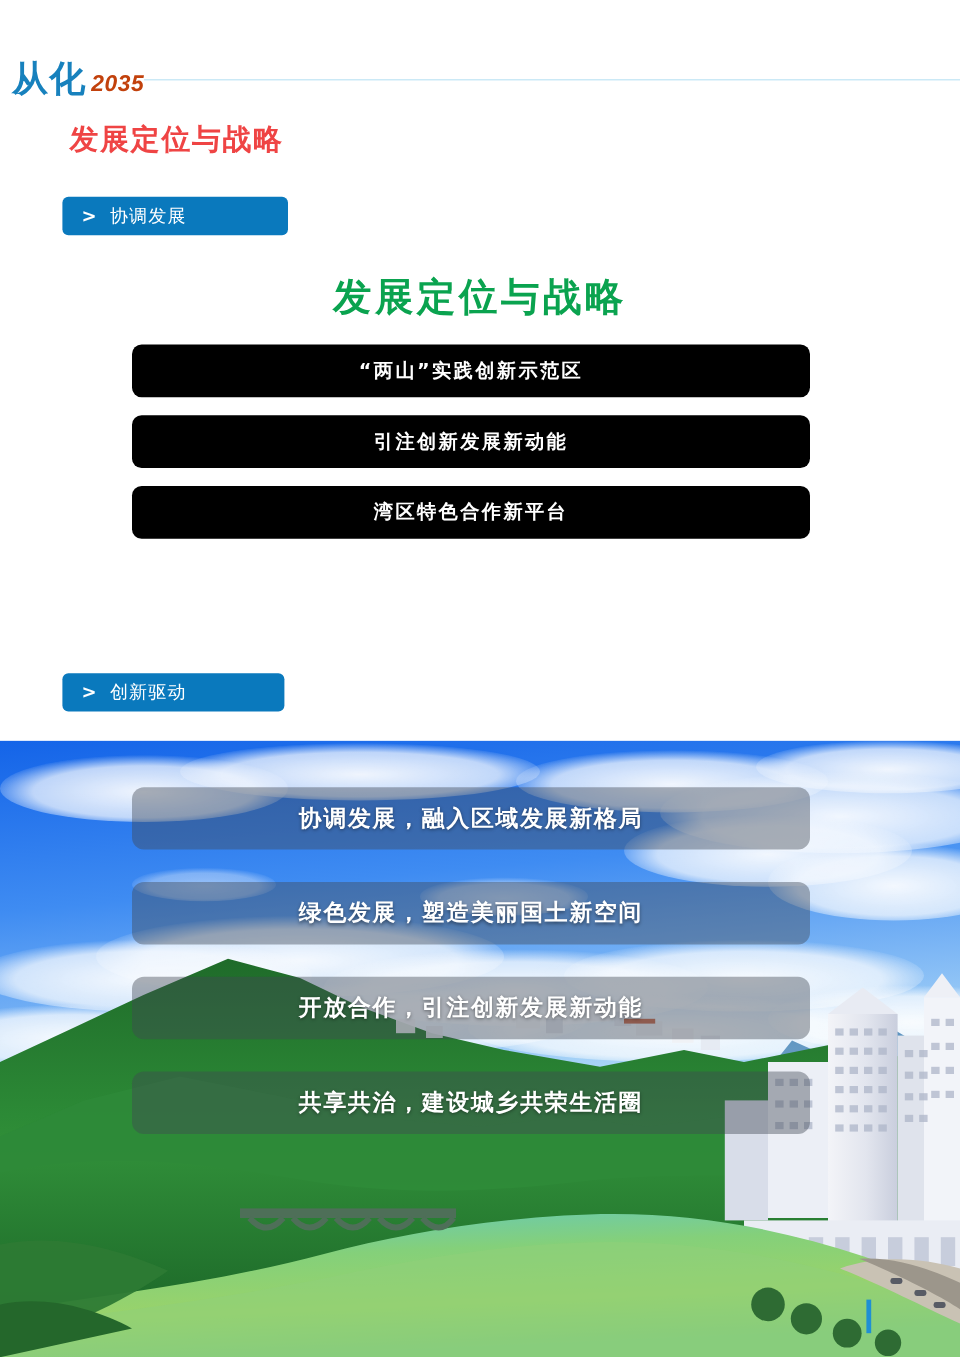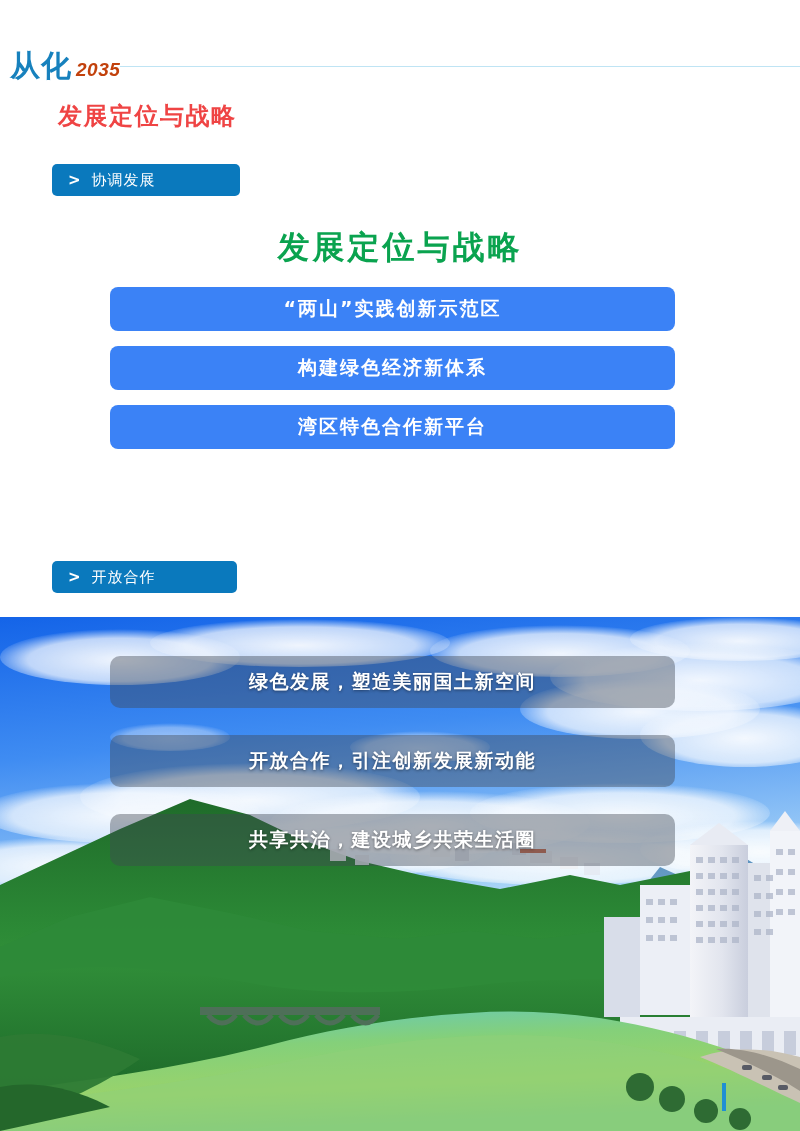--- a/index.html
+++ b/index.html
@@ -67,26 +67,26 @@
     letter-spacing:3px;
     font-family:"DejaVu Sans","Liberation Sans",sans-serif;
   }
 
   
   .card-stack {
     position:absolute; left:110px; top:287px; width:565px;
   }
   .pos-card {
     height:44px;
-    background:#3b82f6;
+    background:#000000;
     border-radius:8px;
     margin-bottom:15px;
     display:flex; align-items:center; justify-content:center;
     color:#ffffff;
-    font-size:19px; font-weight:bold;
+    font-size:16px; font-weight:bold;
     letter-spacing:2px;
     font-family:"DejaVu Sans","Liberation Sans",sans-serif;
   }
 
   
   .photo {
     position:absolute; left:0; top:617px; width:800px; height:514px;
     overflow:hidden;
   }
   .photo svg { display:block; width:800px; height:514px; }
@@ -122,27 +122,27 @@
 
 <div class="section-tab" id="tab-city">
   <span class="chev">&gt;</span>
   <span>协调发展</span>
 </div>
 
 <div class="green-headline">发展定位与战略</div>
 
 <div class="card-stack">
   <div class="pos-card">“两山”实践创新示范区</div>
-  <div class="pos-card">构建绿色经济新体系</div>
+  <div class="pos-card">引注创新发展新动能</div>
   <div class="pos-card">湾区特色合作新平台</div>
 </div>
 
 <div class="section-tab" id="tab-strat">
   <span class="chev">&gt;</span>
-  <span>开放合作</span>
+  <span>创新驱动</span>
 </div>
 
 <div class="photo">
   <svg viewBox="0 0 800 514" preserveAspectRatio="none">
     <defs>
       <linearGradient id="sky" x1="0" y1="0" x2="0.25" y2="1">
         <stop offset="0%" stop-color="#1464e8"></stop>
         <stop offset="45%" stop-color="#3f8cf2"></stop>
         <stop offset="100%" stop-color="#a8d4f7"></stop>
       </linearGradient>
@@ -322,16 +322,17 @@
       <rect x="742" y="448" width="10" height="5" rx="2"></rect>
       <rect x="762" y="458" width="10" height="5" rx="2"></rect>
       <rect x="778" y="468" width="10" height="5" rx="2"></rect>
     </g>
 
     <rect x="722" y="466" width="4" height="28" fill="#1f8fd4"></rect>
   </svg>
 </div>
 
 <div class="strategy-stack">
+  <div class="strat-item">协调发展，融入区域发展新格局</div>
   <div class="strat-item">绿色发展，塑造美丽国土新空间</div>
   <div class="strat-item">开放合作，引注创新发展新动能</div>
   <div class="strat-item">共享共治，建设城乡共荣生活圈</div>
 </div>
 
 </body></html>

